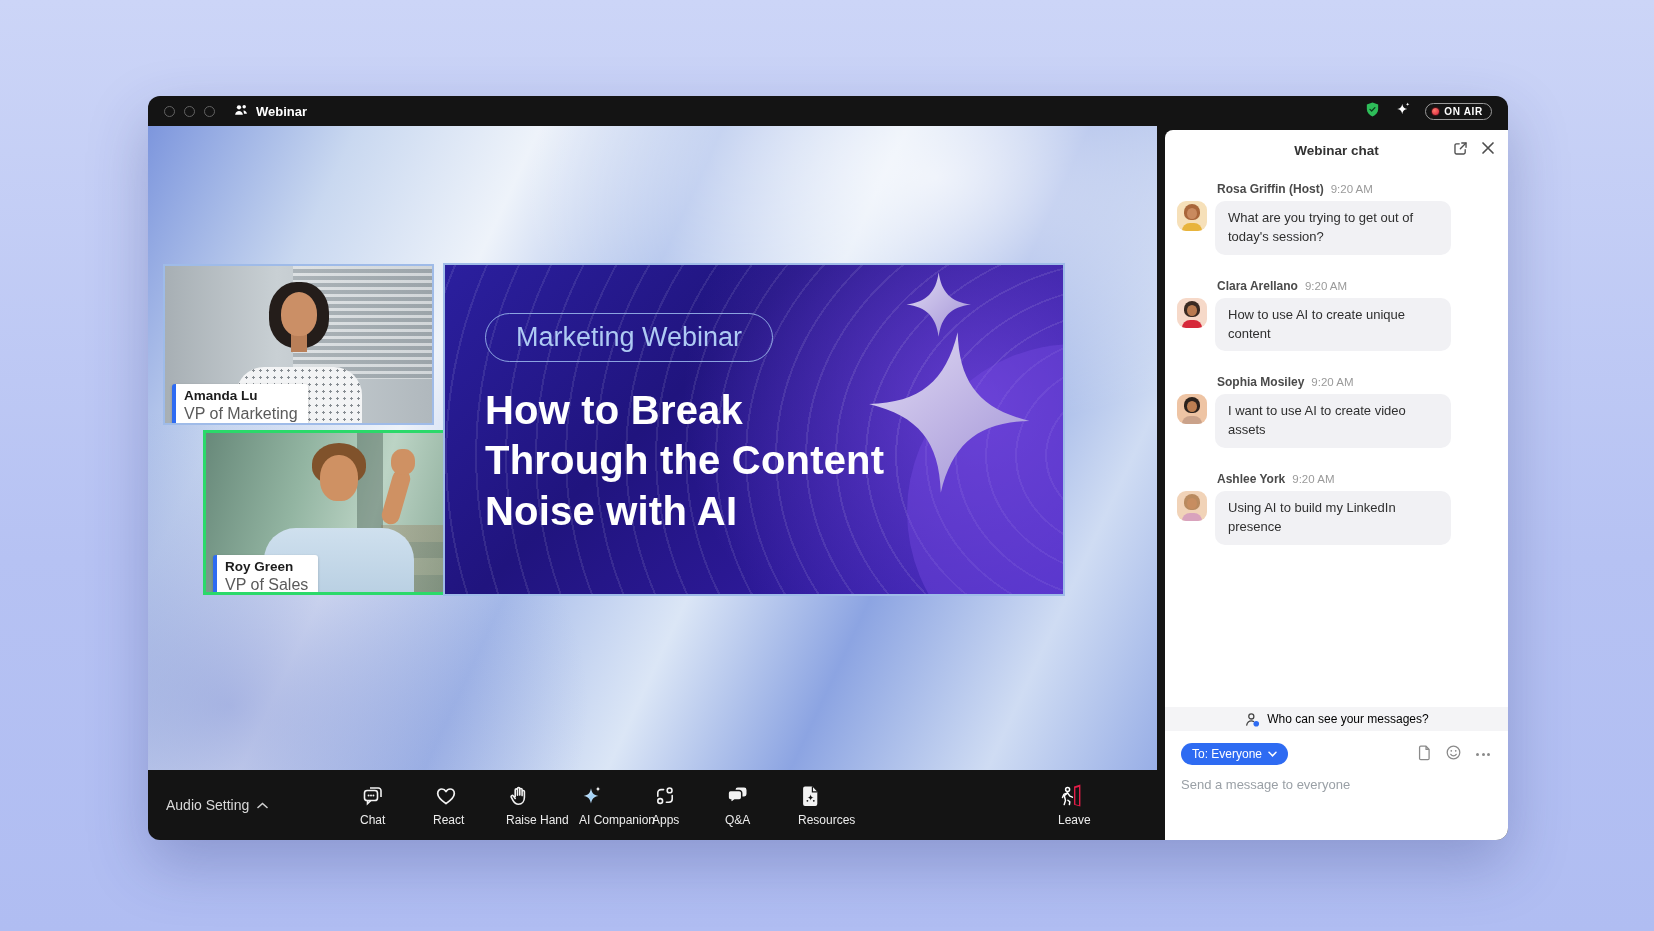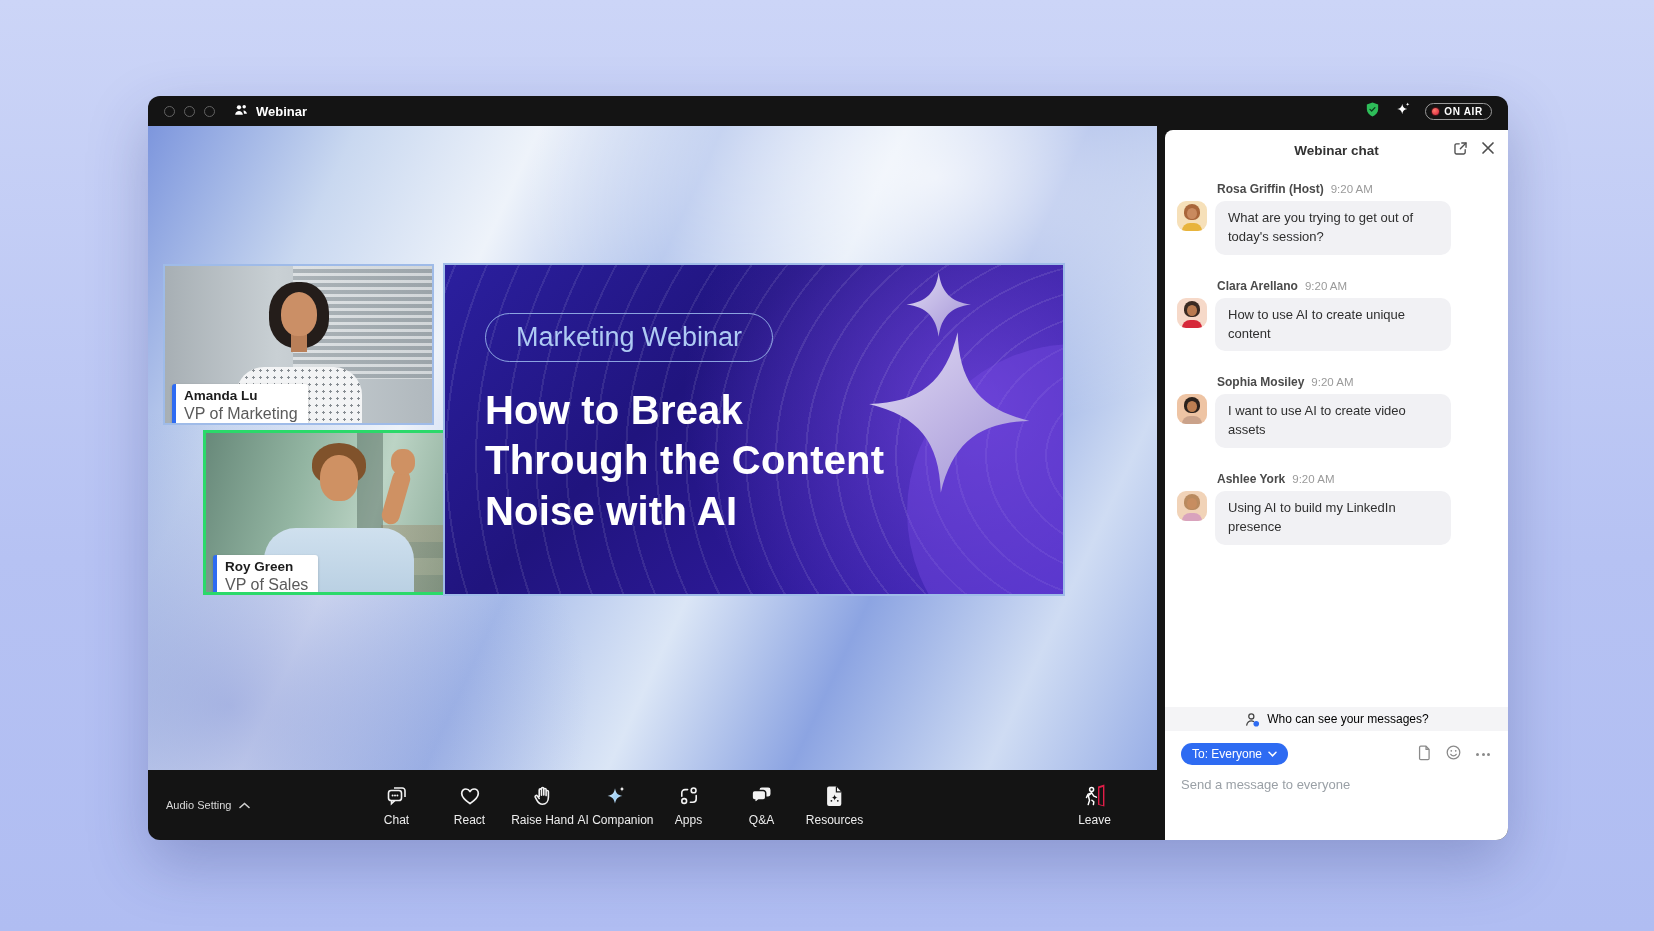--- a/index.html
+++ b/index.html
@@ -86,23 +86,23 @@
              rgba(255,255,255,.09) 0 2px, transparent 2px 30px); }
   .slide-stars { position:absolute; right:-14px; top:0; height:100%; }
   .slide-pill { position:absolute; left:40px; top:48px; border:1.5px solid rgba(158,188,240,.85);
                 border-radius:999px; padding:8px 30px; color:#aecaf3; font-size:27px; font-weight:400; }
   .slide-title { position:absolute; left:40px; top:120px; color:#fff; font-size:40px;
                  font-weight:700; line-height:1.26; letter-spacing:.2px; }
 
   
   .toolbar { flex:1; position:relative; }
   .audio-setting { position:absolute; left:18px; top:50%; transform:translateY(-50%);
-                   display:flex; align-items:center; gap:8px; color:#d9d9d9; font-size:11px; }
+                   display:flex; align-items:center; gap:8px; color:#d9d9d9; font-size:14px; }
   .tool-group { position:absolute; left:212px; top:50%; transform:translateY(-50%); display:flex; }
-  .tool-btn { width:73px; display:flex; flex-direction:column; align-items:center; gap:4px; cursor:pointer; }
+  .tool-btn { width:73px; display:flex; flex-direction:column; align-items:flex-start; gap:4px; cursor:pointer; }
   .tool-btn .lbl { font-size:12px; color:#ececec; white-space:nowrap; }
   .leave-btn { position:absolute; right:26px; top:50%; transform:translateY(-50%); }
 
   
   .chat { width:343px; margin-left:8px; margin-top:4px; background:#fff;
           border-top-left-radius:8px; display:flex; flex-direction:column; }
   .chat-header { position:relative; height:40px; display:flex; align-items:center; justify-content:center; }
   .chat-title { font-size:13.5px; font-weight:700; color:#333; }
   .chat-header-icons { position:absolute; right:13px; top:0; height:100%;
                        display:flex; align-items:center; gap:12px; }

